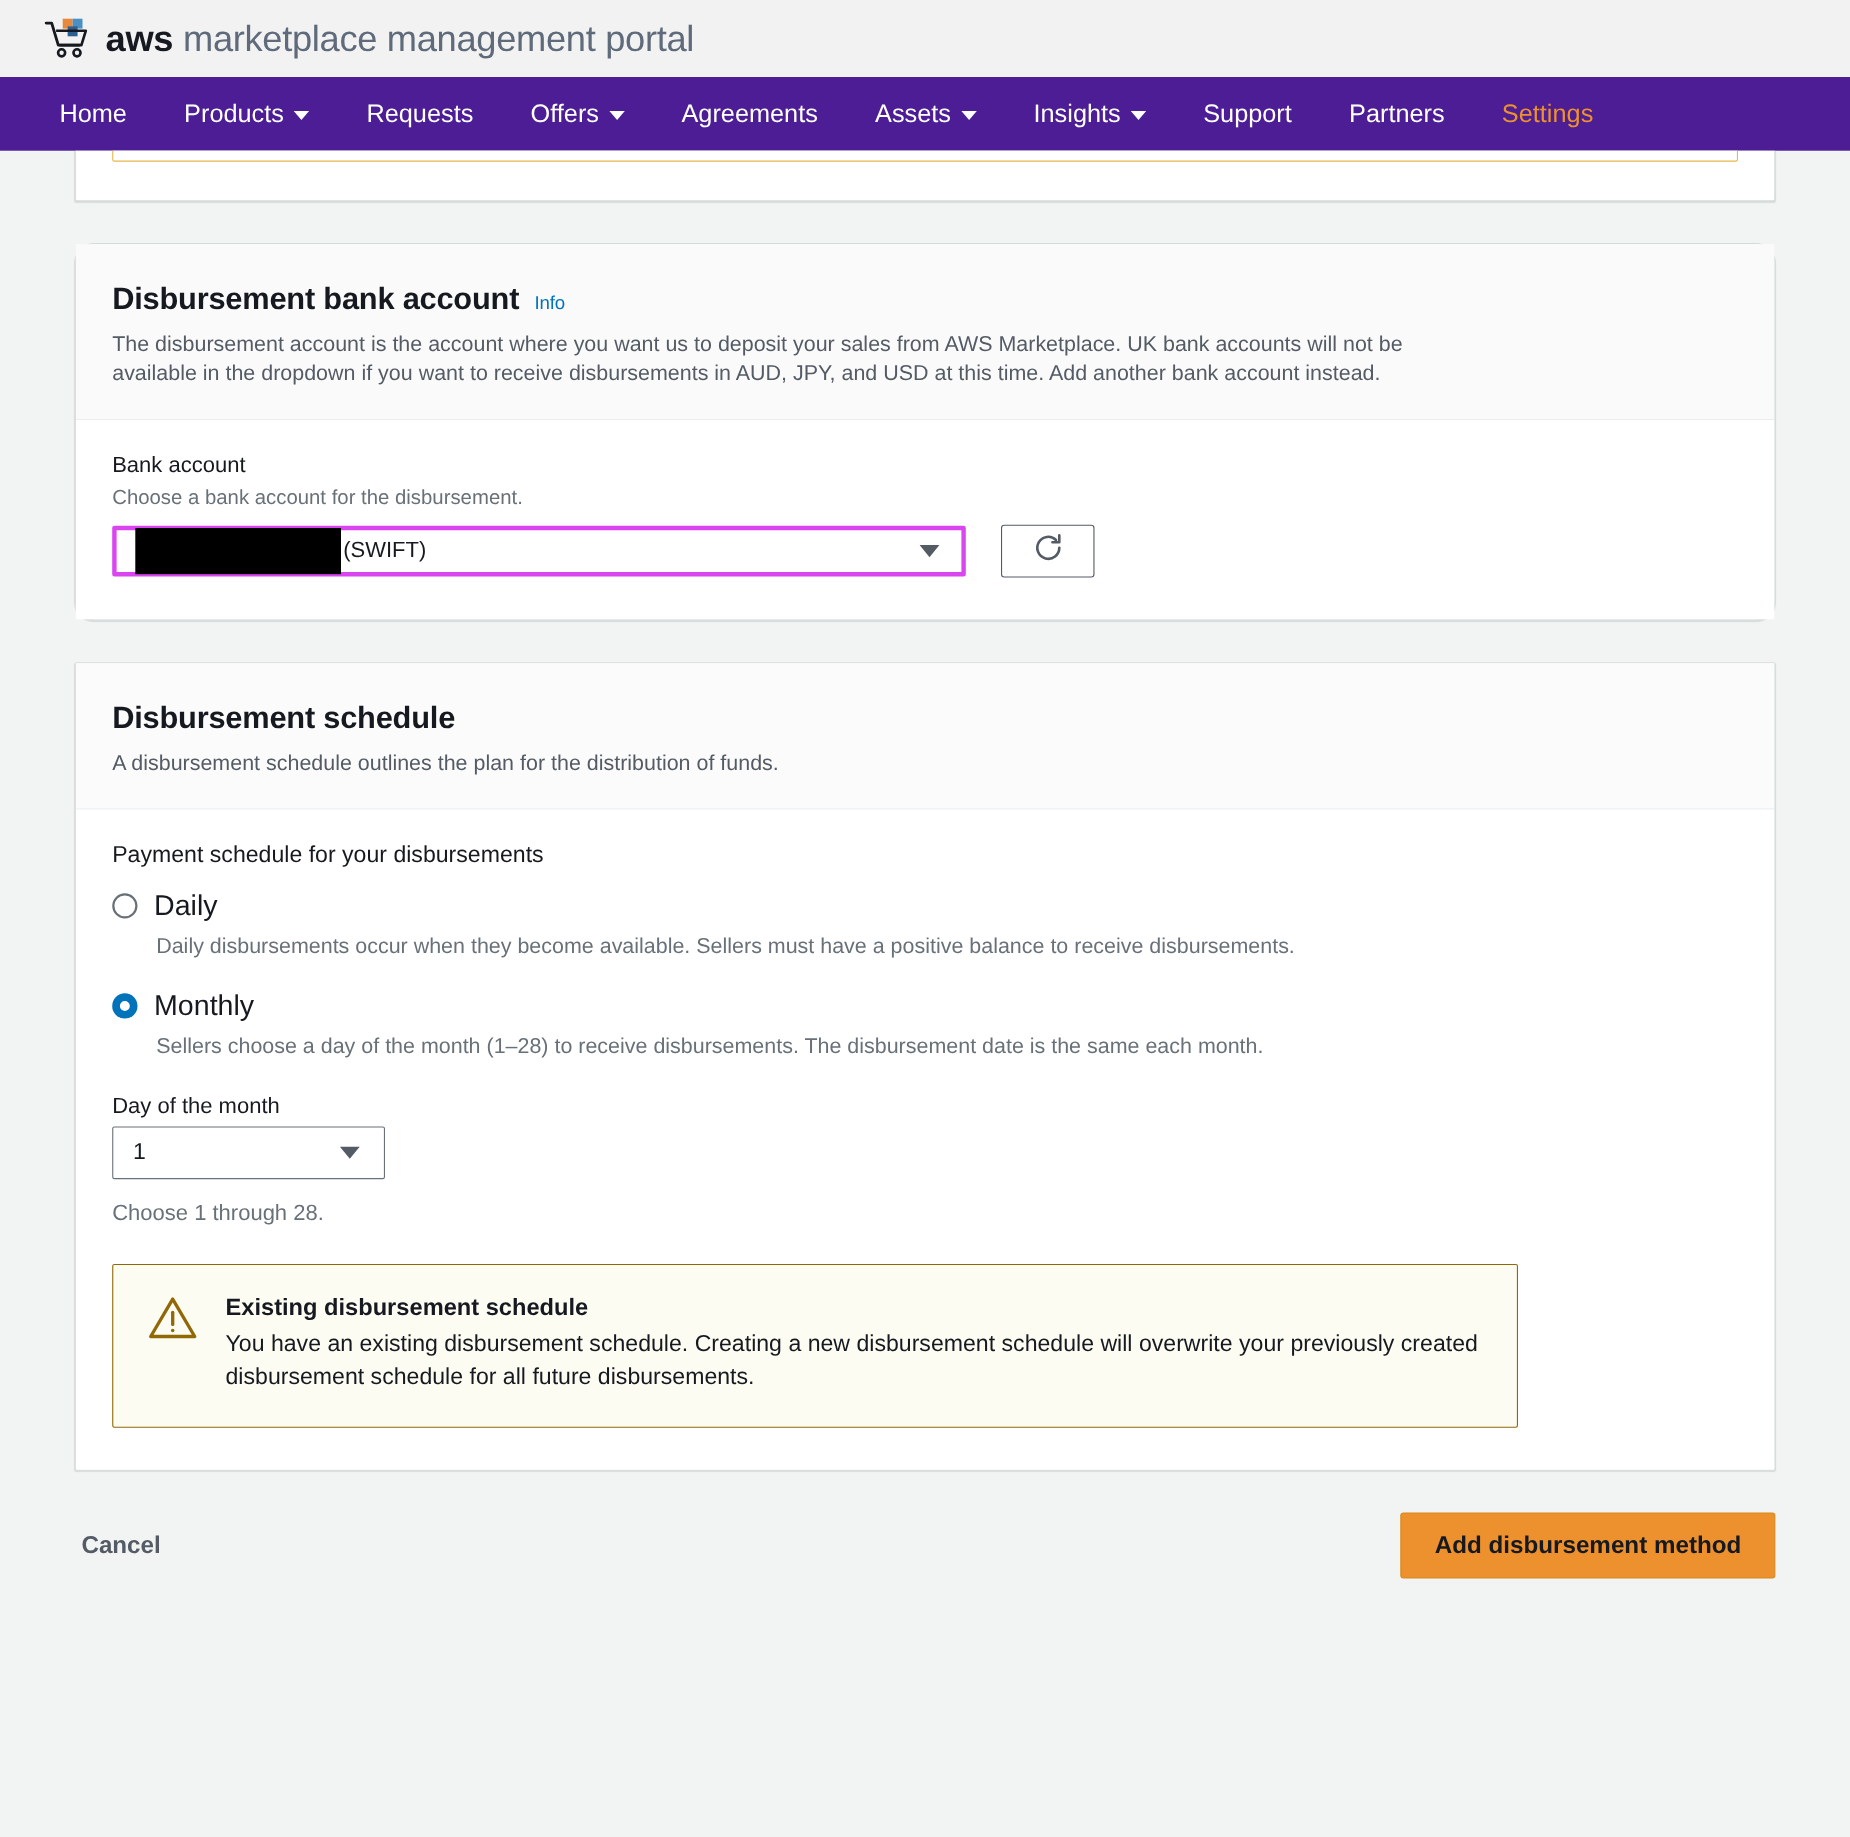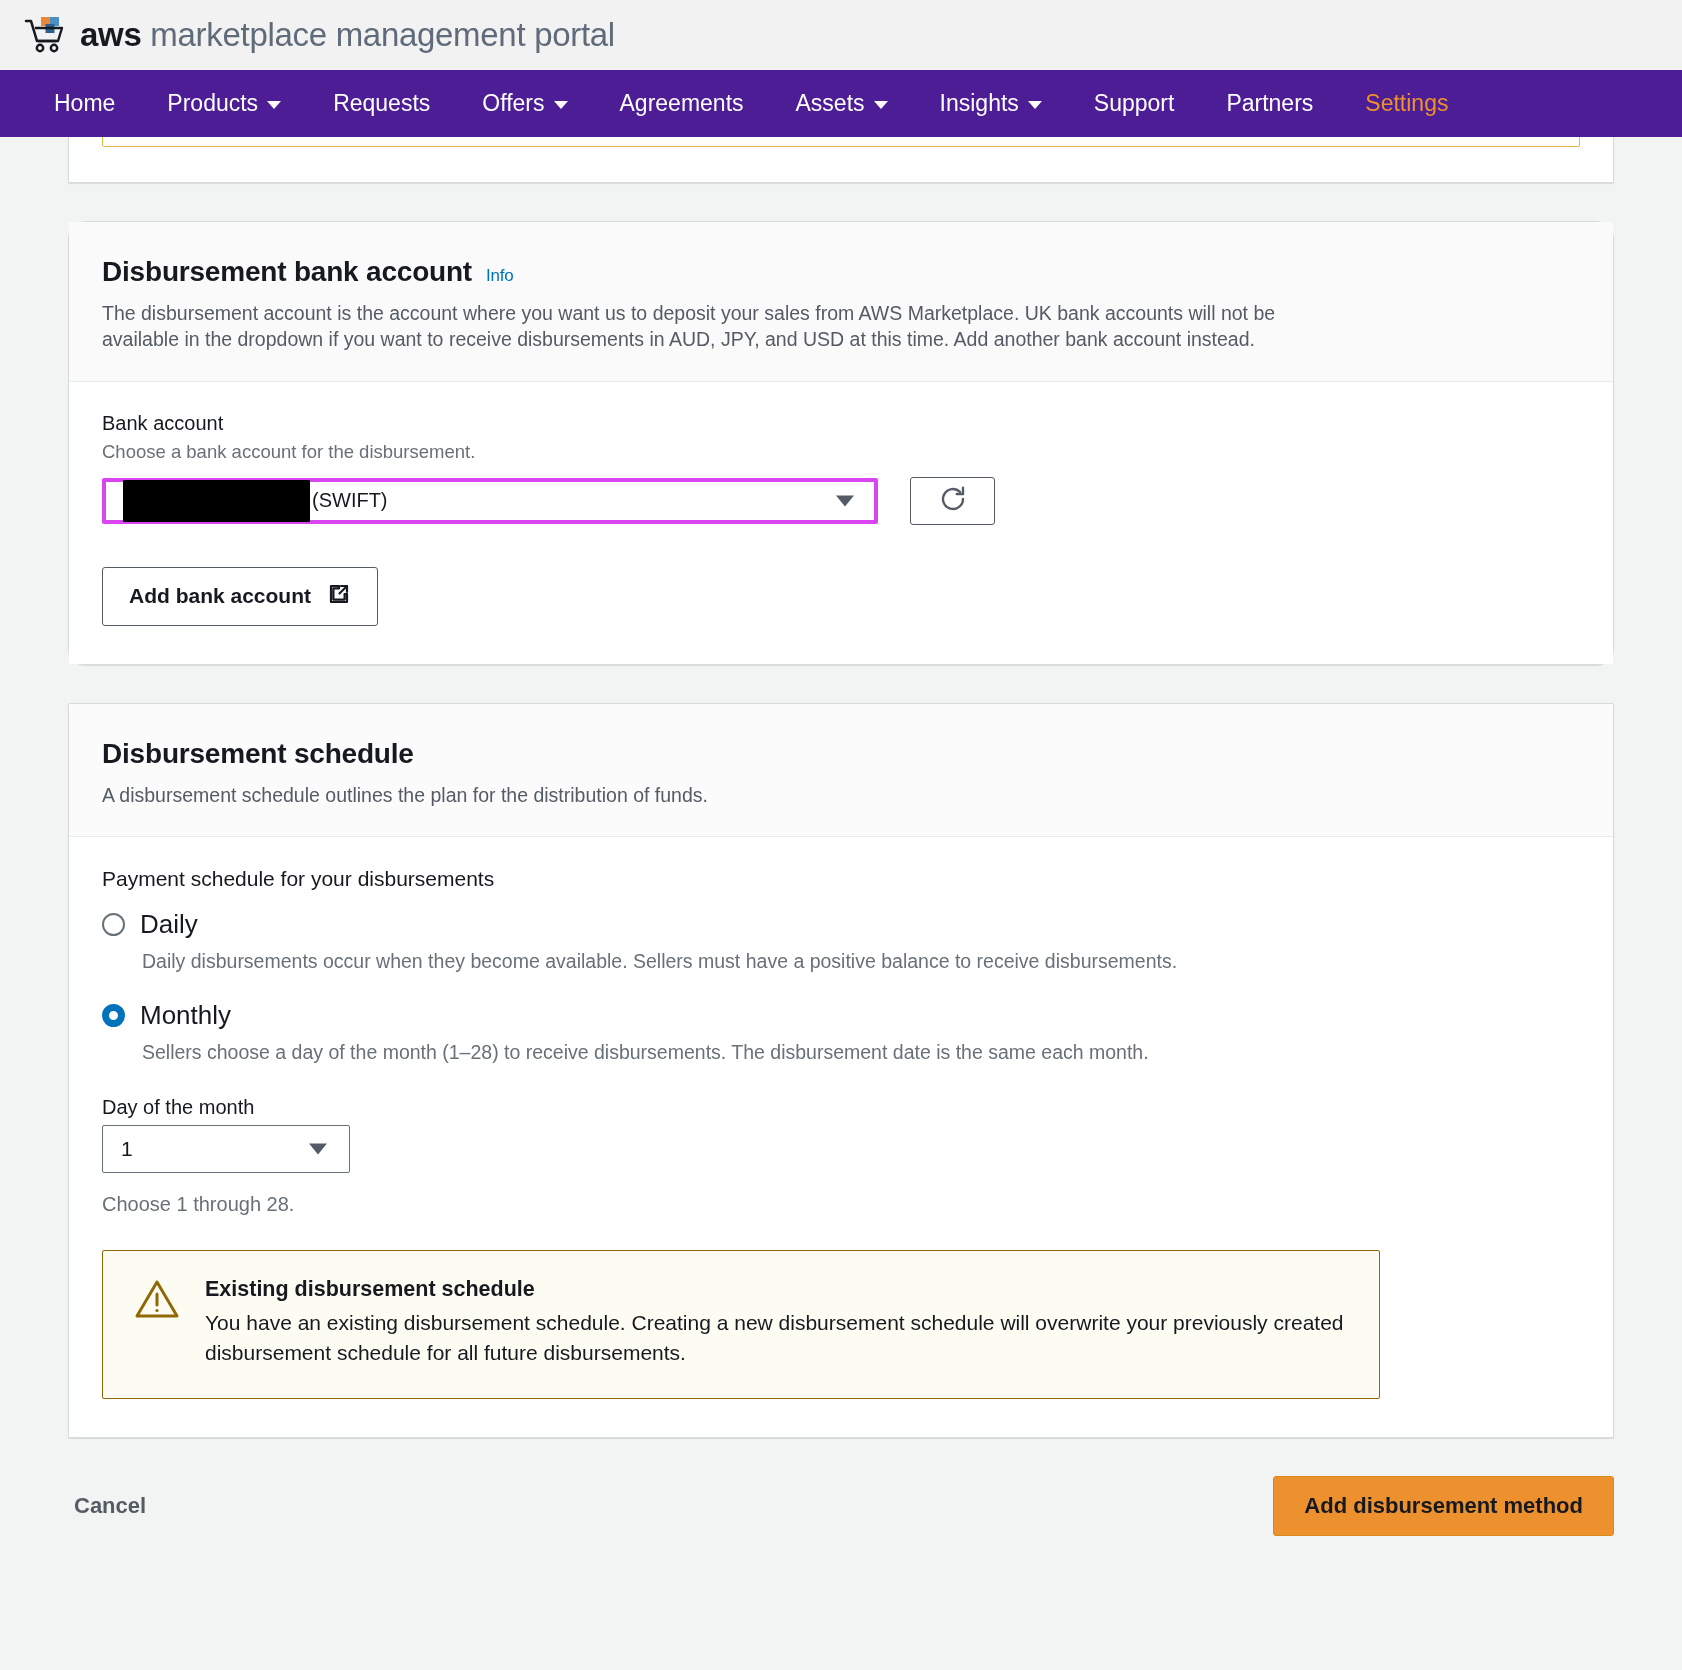--- a/index.html
+++ b/index.html
@@ -12,21 +12,21 @@
     color: #16191f;
     overflow: hidden;
   }
 
   
   .brandbar {
     height: 70px;
     background: #f2f2f2;
     display: flex;
     align-items: center;
-    padding-left: 24px;
+    padding-left: 40px;
   }
   .logo-wrap { display:flex; align-items:center; gap:12px; }
   .cart-icon { width: 44px; height: 40px; display:block; }
   .brand-text { font-size: 33px; letter-spacing: -0.3px; white-space: nowrap; }
   .brand-aws { font-weight: 700; color:#16191f; }
   .brand-rest { font-weight: 400; color:#5f6b7a; }
 
   
   .navbar {
     height: 67px;
@@ -348,30 +348,20 @@
         </div>
         <div class="icon-btn">
           <span>
             <svg width="30" height="30" viewBox="0 0 24 24" fill="none" stroke="#545b64" stroke-width="1.9" stroke-linecap="round" stroke-linejoin="round">
               <path d="M20 12a8 8 0 1 1-2.4-5.7"></path>
               <polyline points="20 3 20 8 15 8"></polyline>
             </svg>
           </span>
         </div>
       </div>
-      <button class="outline-btn">
-        <span>Add bank account</span>
-        <span>
-          <svg width="24" height="24" viewBox="0 0 24 24" fill="none" stroke="#16191f" stroke-width="2.2" stroke-linecap="round" stroke-linejoin="round">
-            <path d="M4 4 h8 v2.4 H6.4 v11.2 H17.6 V12 H20 v8 H4 z"></path>
-            <polyline points="14 4 20 4 20 10"></polyline>
-            <line x1="20" y1="4" x2="12.5" y2="11.5"></line>
-          </svg>
-        </span>
-      </button>
     </div>
   </div>
 
   <div class="card" style="margin-top:38px;">
     <div class="card-header plain">
       <h2 class="card-title">
         <span>Disbursement schedule</span>
       </h2>
       <p class="card-desc">A disbursement schedule outlines the plan for the distribution of funds.</p>
     </div>

